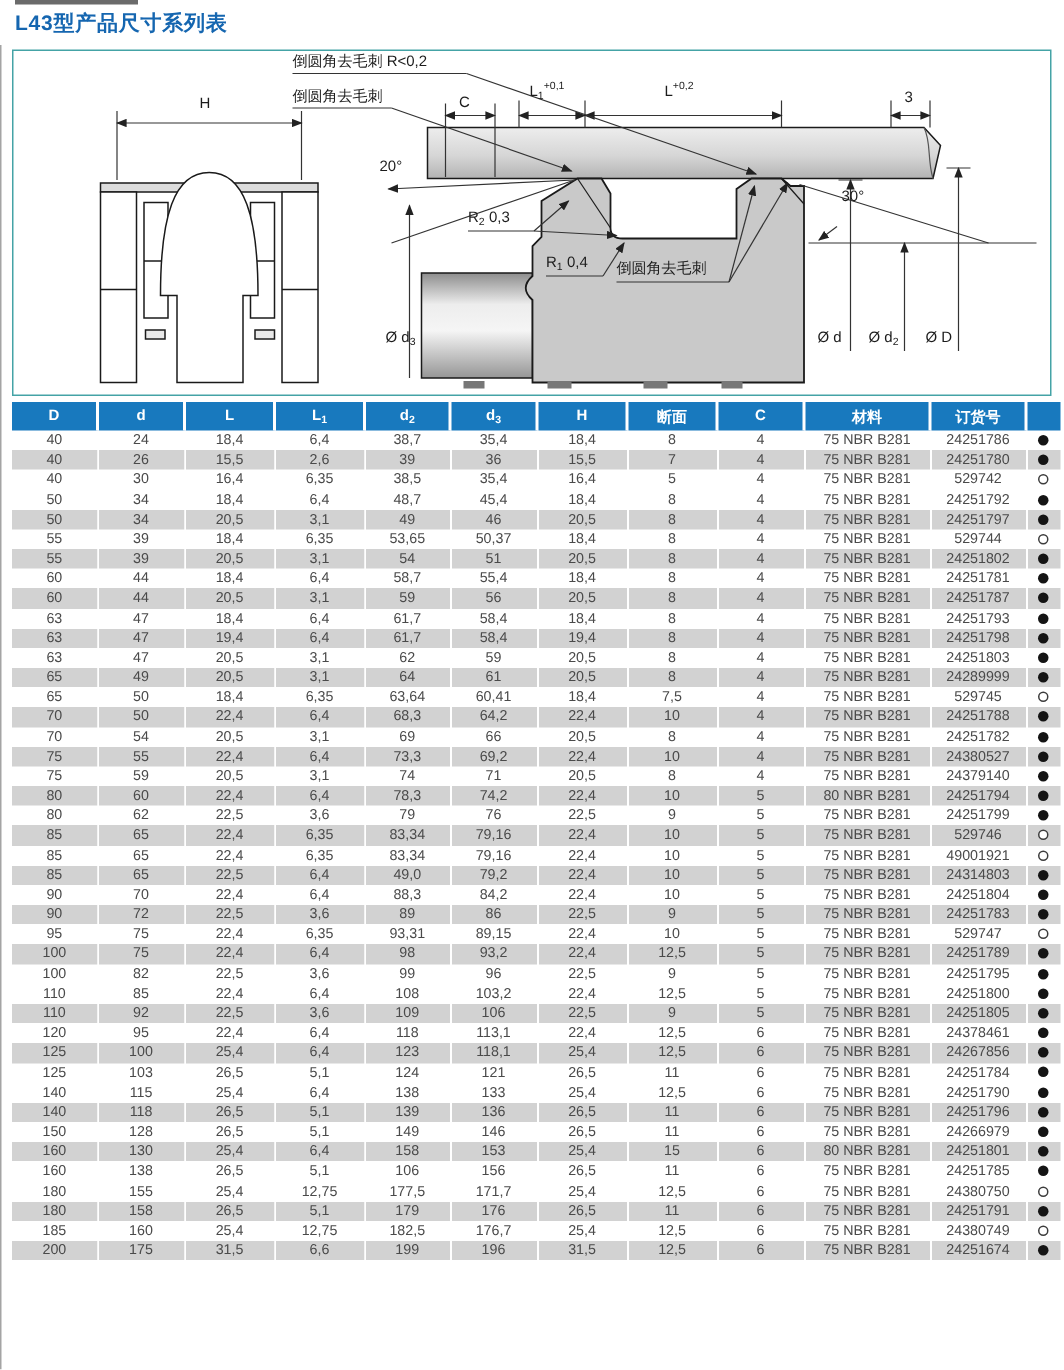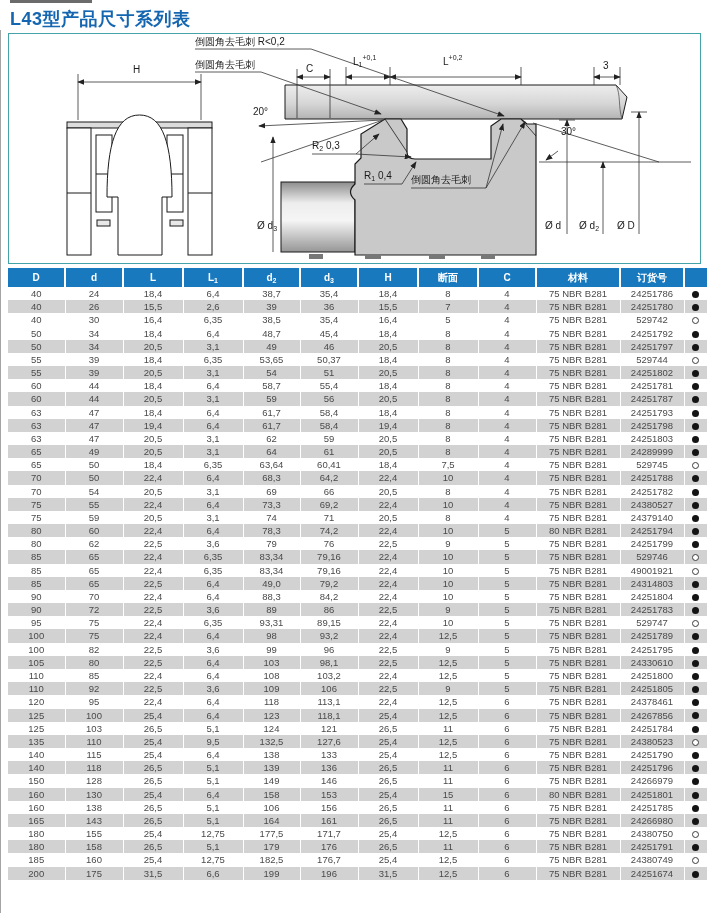--- a/index.html
+++ b/index.html
@@ -1,20 +1,20 @@
 <!DOCTYPE html>
 <html><head>
 <meta charset="utf-8">
 <style>
   html,body{margin:0;padding:0;}
   body{width:709px;height:913px;position:relative;background:#fff;
        font-family:"Liberation Sans",sans-serif;overflow:hidden;}
   .top-artifact{position:absolute;left:10px;top:0;width:82px;height:3px;background:#3a3a3a;opacity:.75;}
   .left-edge{position:absolute;left:0;top:30px;width:1px;height:883px;background:#5a5a5a;opacity:.55;}
-  .page-title{position:absolute;left:10px;top:7px;font-size:18px;font-weight:bold;color:#1566b0;letter-spacing:.5px;}
+  .page-title{position:absolute;left:10px;top:7px;font-size:14px;font-weight:bold;color:#1566b0;letter-spacing:.5px;}
   .panel{position:absolute;left:8px;top:33px;width:691px;height:229px;border:1px solid #44a3a6;background:#fff;overflow:hidden;}
   .panel svg{position:absolute;left:0;top:0;}
   .dlabel{position:absolute;font-size:10px;color:#1c1c1c;white-space:nowrap;line-height:11px;}
   .dlabel sub{font-size:7px;vertical-align:-2px;}
   .dlabel sup{font-size:7px;vertical-align:5px;}
   table{position:absolute;left:8px;top:268px;width:699px;border-collapse:collapse;table-layout:fixed;}
   th{background:#1879be;color:#fff;font-size:10px;font-weight:bold;height:19px;
      border-right:2px solid #fff;padding:0;text-align:center;}
   th:last-child{border-right:none;}
   th sub{font-size:7px;vertical-align:-2px;}
@@ -580,34 +580,20 @@
         <td>3,6</td>
         <td>99</td>
         <td>96</td>
         <td>22,5</td>
         <td>9</td>
         <td>5</td>
         <td>75 NBR B281</td>
         <td>24251795</td>
         <td><span class="dot filled"></span></td>
       </tr>
-      <tr class="odd">
-        <td>105</td>
-        <td>80</td>
-        <td>22,5</td>
-        <td>6,4</td>
-        <td>103</td>
-        <td>98,1</td>
-        <td>22,5</td>
-        <td>12,5</td>
-        <td>5</td>
-        <td>75 NBR B281</td>
-        <td>24330610</td>
-        <td><span class="dot filled"></span></td>
-      </tr>
       <tr class="even">
         <td>110</td>
         <td>85</td>
         <td>22,4</td>
         <td>6,4</td>
         <td>108</td>
         <td>103,2</td>
         <td>22,4</td>
         <td>12,5</td>
         <td>5</td>
@@ -664,34 +650,20 @@
         <td>5,1</td>
         <td>124</td>
         <td>121</td>
         <td>26,5</td>
         <td>11</td>
         <td>6</td>
         <td>75 NBR B281</td>
         <td>24251784</td>
         <td><span class="dot filled"></span></td>
       </tr>
-      <tr class="odd">
-        <td>135</td>
-        <td>110</td>
-        <td>25,4</td>
-        <td>9,5</td>
-        <td>132,5</td>
-        <td>127,6</td>
-        <td>25,4</td>
-        <td>12,5</td>
-        <td>6</td>
-        <td>75 NBR B281</td>
-        <td>24380523</td>
-        <td><span class="dot open"></span></td>
-      </tr>
       <tr class="even">
         <td>140</td>
         <td>115</td>
         <td>25,4</td>
         <td>6,4</td>
         <td>138</td>
         <td>133</td>
         <td>25,4</td>
         <td>12,5</td>
         <td>6</td>
@@ -746,34 +718,20 @@
         <td>138</td>
         <td>26,5</td>
         <td>5,1</td>
         <td>106</td>
         <td>156</td>
         <td>26,5</td>
         <td>11</td>
         <td>6</td>
         <td>75 NBR B281</td>
         <td>24251785</td>
-        <td><span class="dot filled"></span></td>
-      </tr>
-      <tr class="odd">
-        <td>165</td>
-        <td>143</td>
-        <td>26,5</td>
-        <td>5,1</td>
-        <td>164</td>
-        <td>161</td>
-        <td>26,5</td>
-        <td>11</td>
-        <td>6</td>
-        <td>75 NBR B281</td>
-        <td>24266980</td>
         <td><span class="dot filled"></span></td>
       </tr>
       <tr class="even">
         <td>180</td>
         <td>155</td>
         <td>25,4</td>
         <td>12,75</td>
         <td>177,5</td>
         <td>171,7</td>
         <td>25,4</td>

